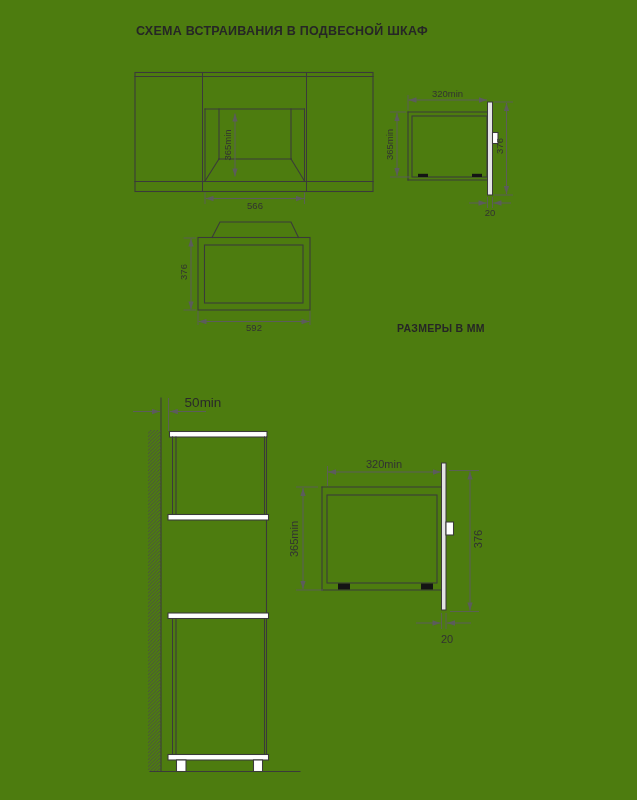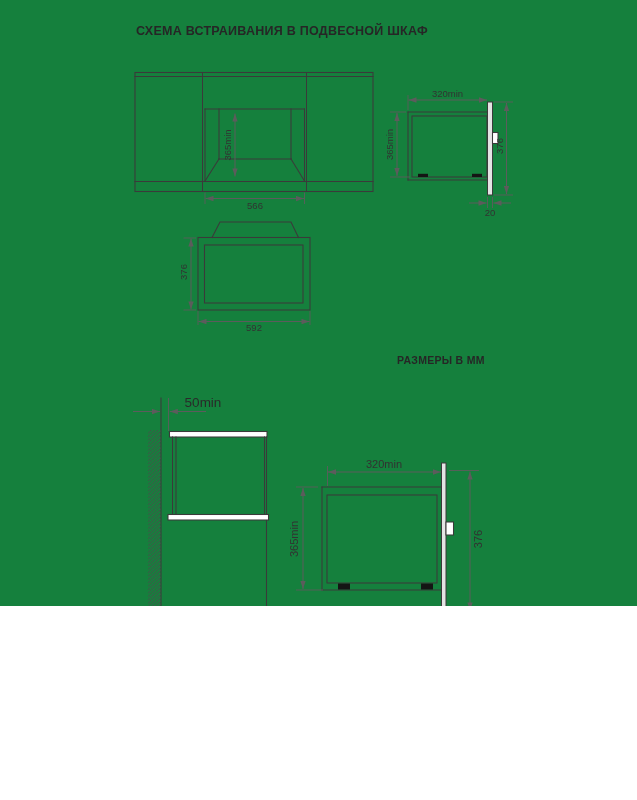--- a/index.html
+++ b/index.html
@@ -1,19 +1,19 @@
 <!DOCTYPE html>
 <html><head>
 <meta charset="utf-8">
 <style>
   html,body{margin:0;padding:0;background:#fff;}
-  #page{position:relative;width:637px;height:606px;background:#15803d;overflow:hidden;
+  #page{position:relative;width:637px;height:800px;background:#4d7c0f;overflow:hidden;
         font-family:"Liberation Sans",sans-serif;}
   .title{position:absolute;font-size:12.5px;font-weight:bold;color:#262626;letter-spacing:.25px;white-space:nowrap;}
-  .note{position:absolute;font-size:10.5px;font-weight:bold;color:#262626;letter-spacing:.3px;white-space:nowrap;margin-top:32px;}
+  .note{position:absolute;font-size:10.5px;font-weight:bold;color:#262626;letter-spacing:.3px;white-space:nowrap;}
   svg{position:absolute;left:0;top:0;}
   .drw{stroke:#3a3a3a;stroke-width:1.05;fill:none;stroke-linecap:square;}
   .fillw{stroke:#3a3a3a;stroke-width:1.05;fill:#ffffff;}
   .panel{stroke:#3a3a3a;stroke-width:1;fill:#e4e4e4;}
   .foot{fill:#141414;stroke:none;}
   .dim{stroke:#5c5c5c;stroke-width:1;fill:none;}
   .ext{stroke:#5c5c5c;stroke-width:.9;fill:none;}
   .lbl{font:9.5px "Liberation Sans",sans-serif;fill:#323232;}
   .lblB{font:11px "Liberation Sans",sans-serif;fill:#323232;}
   .lbl50{font:13.5px "Liberation Sans",sans-serif;fill:#2a2a2a;}

